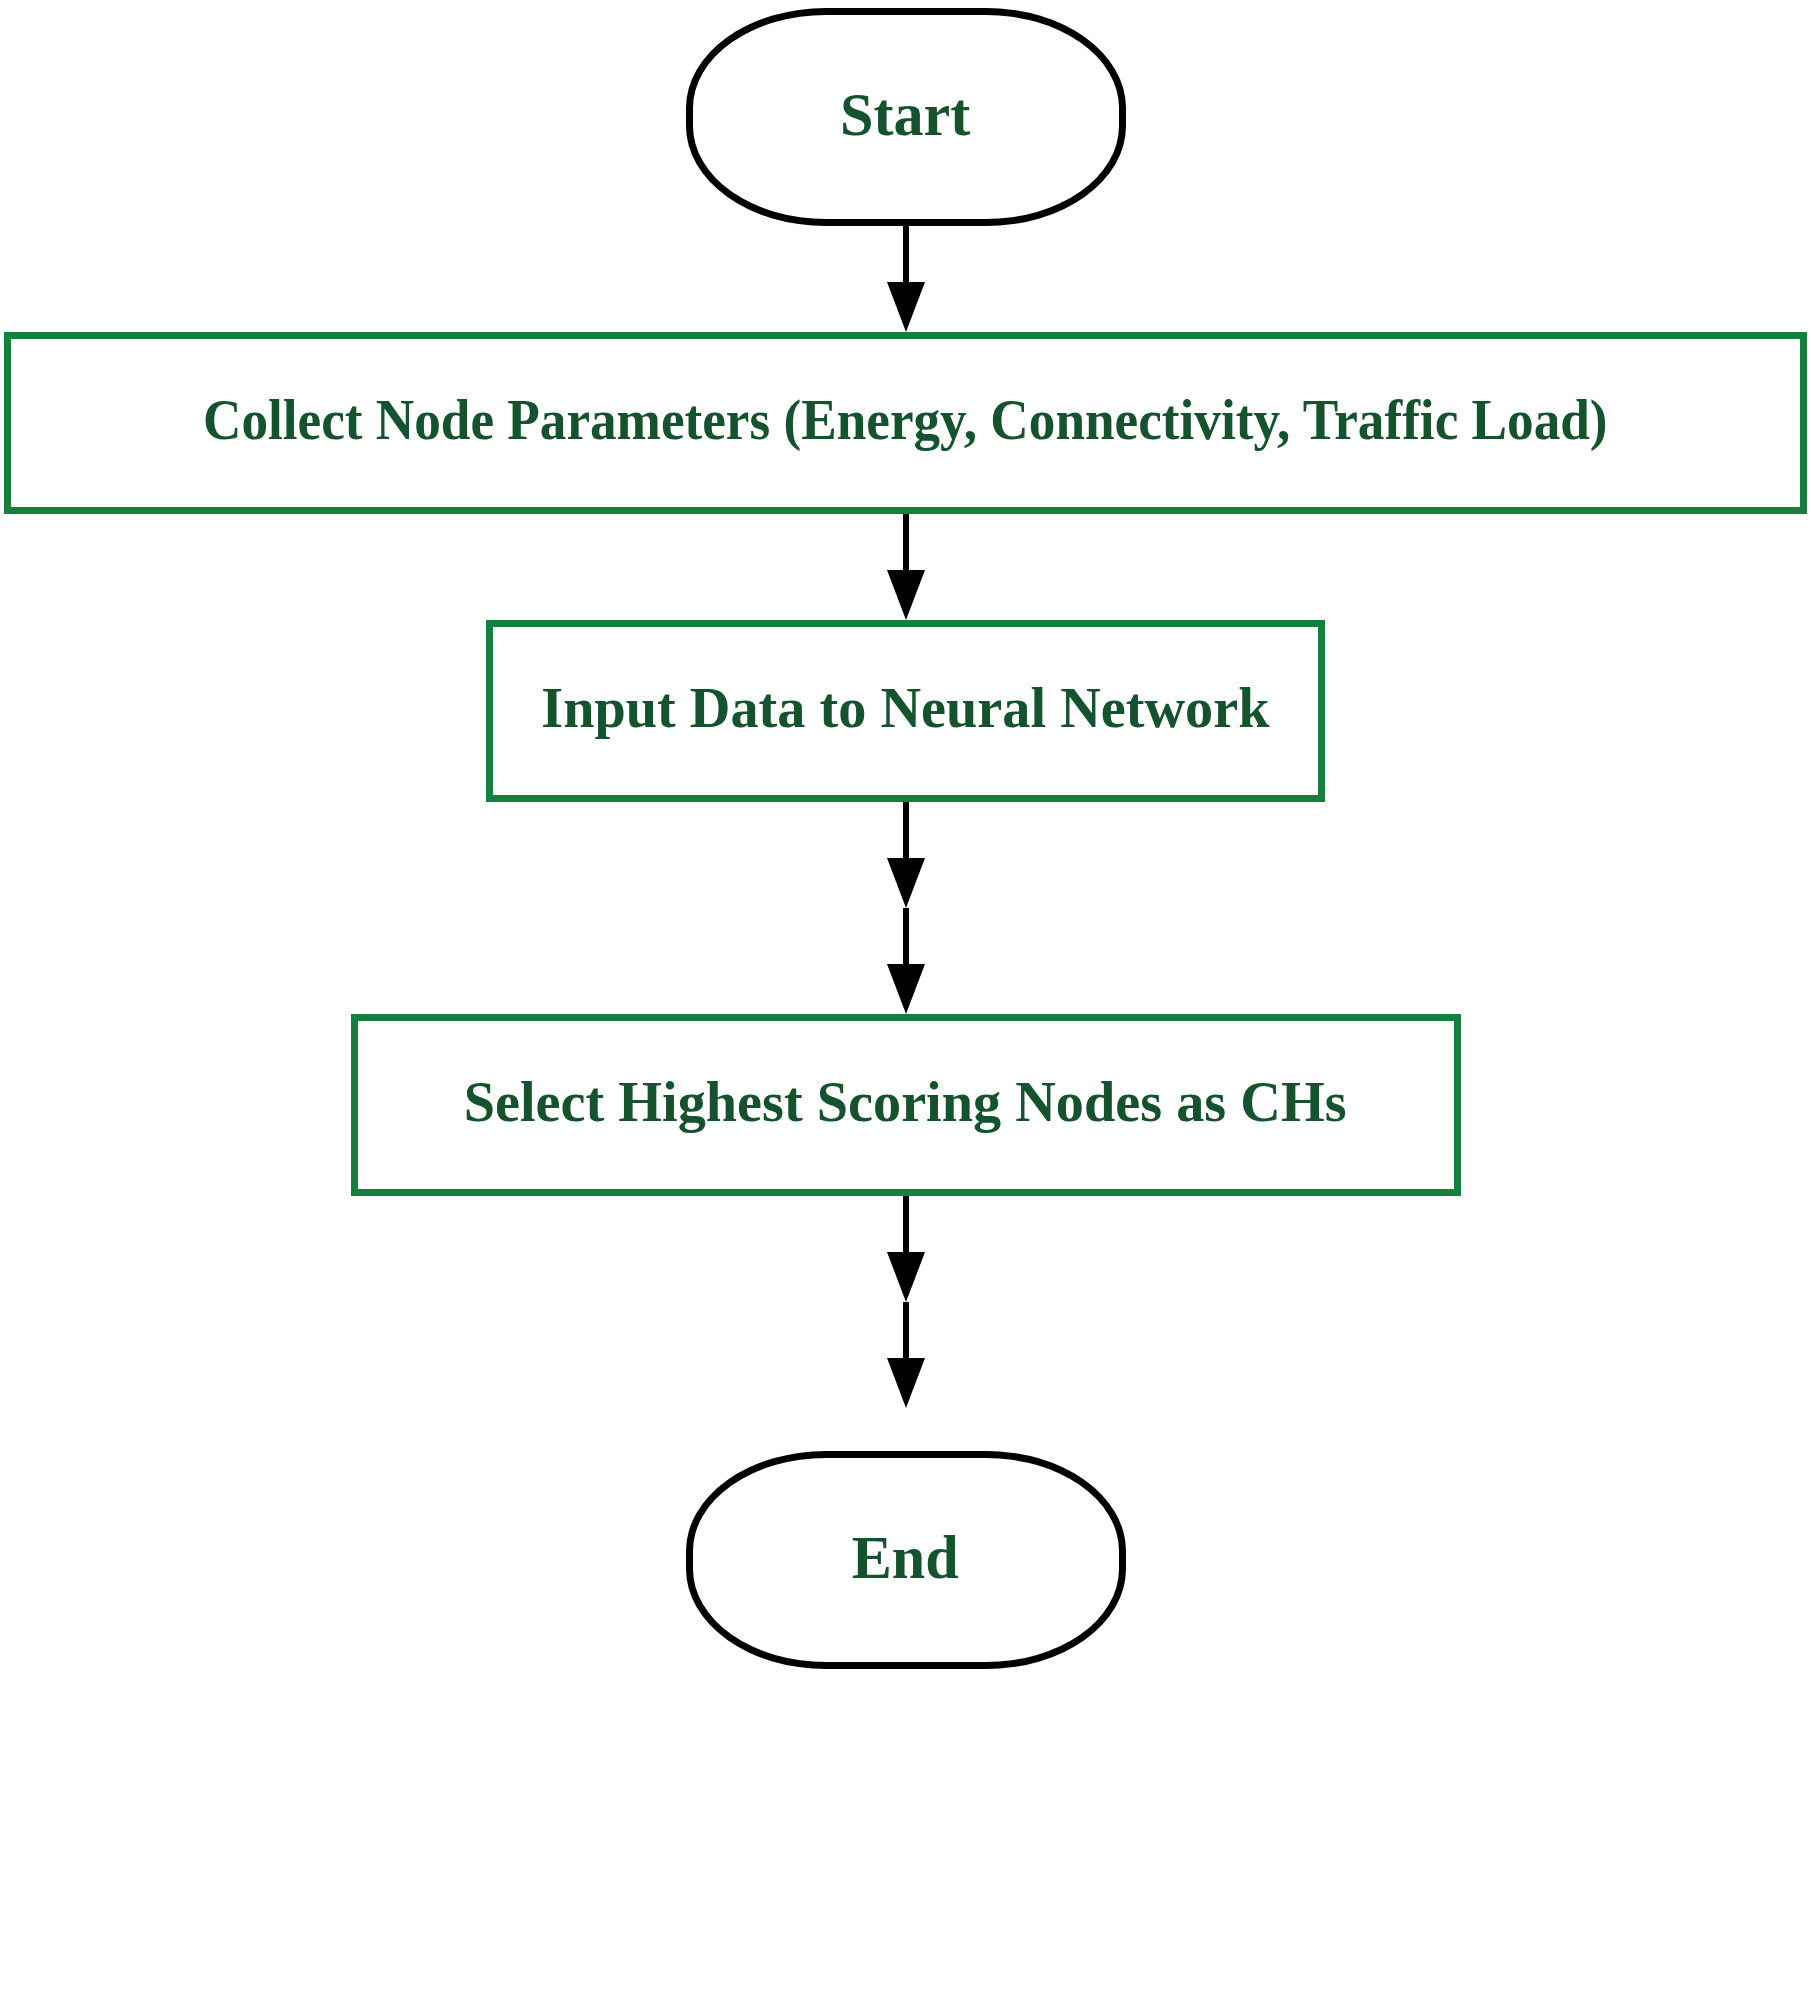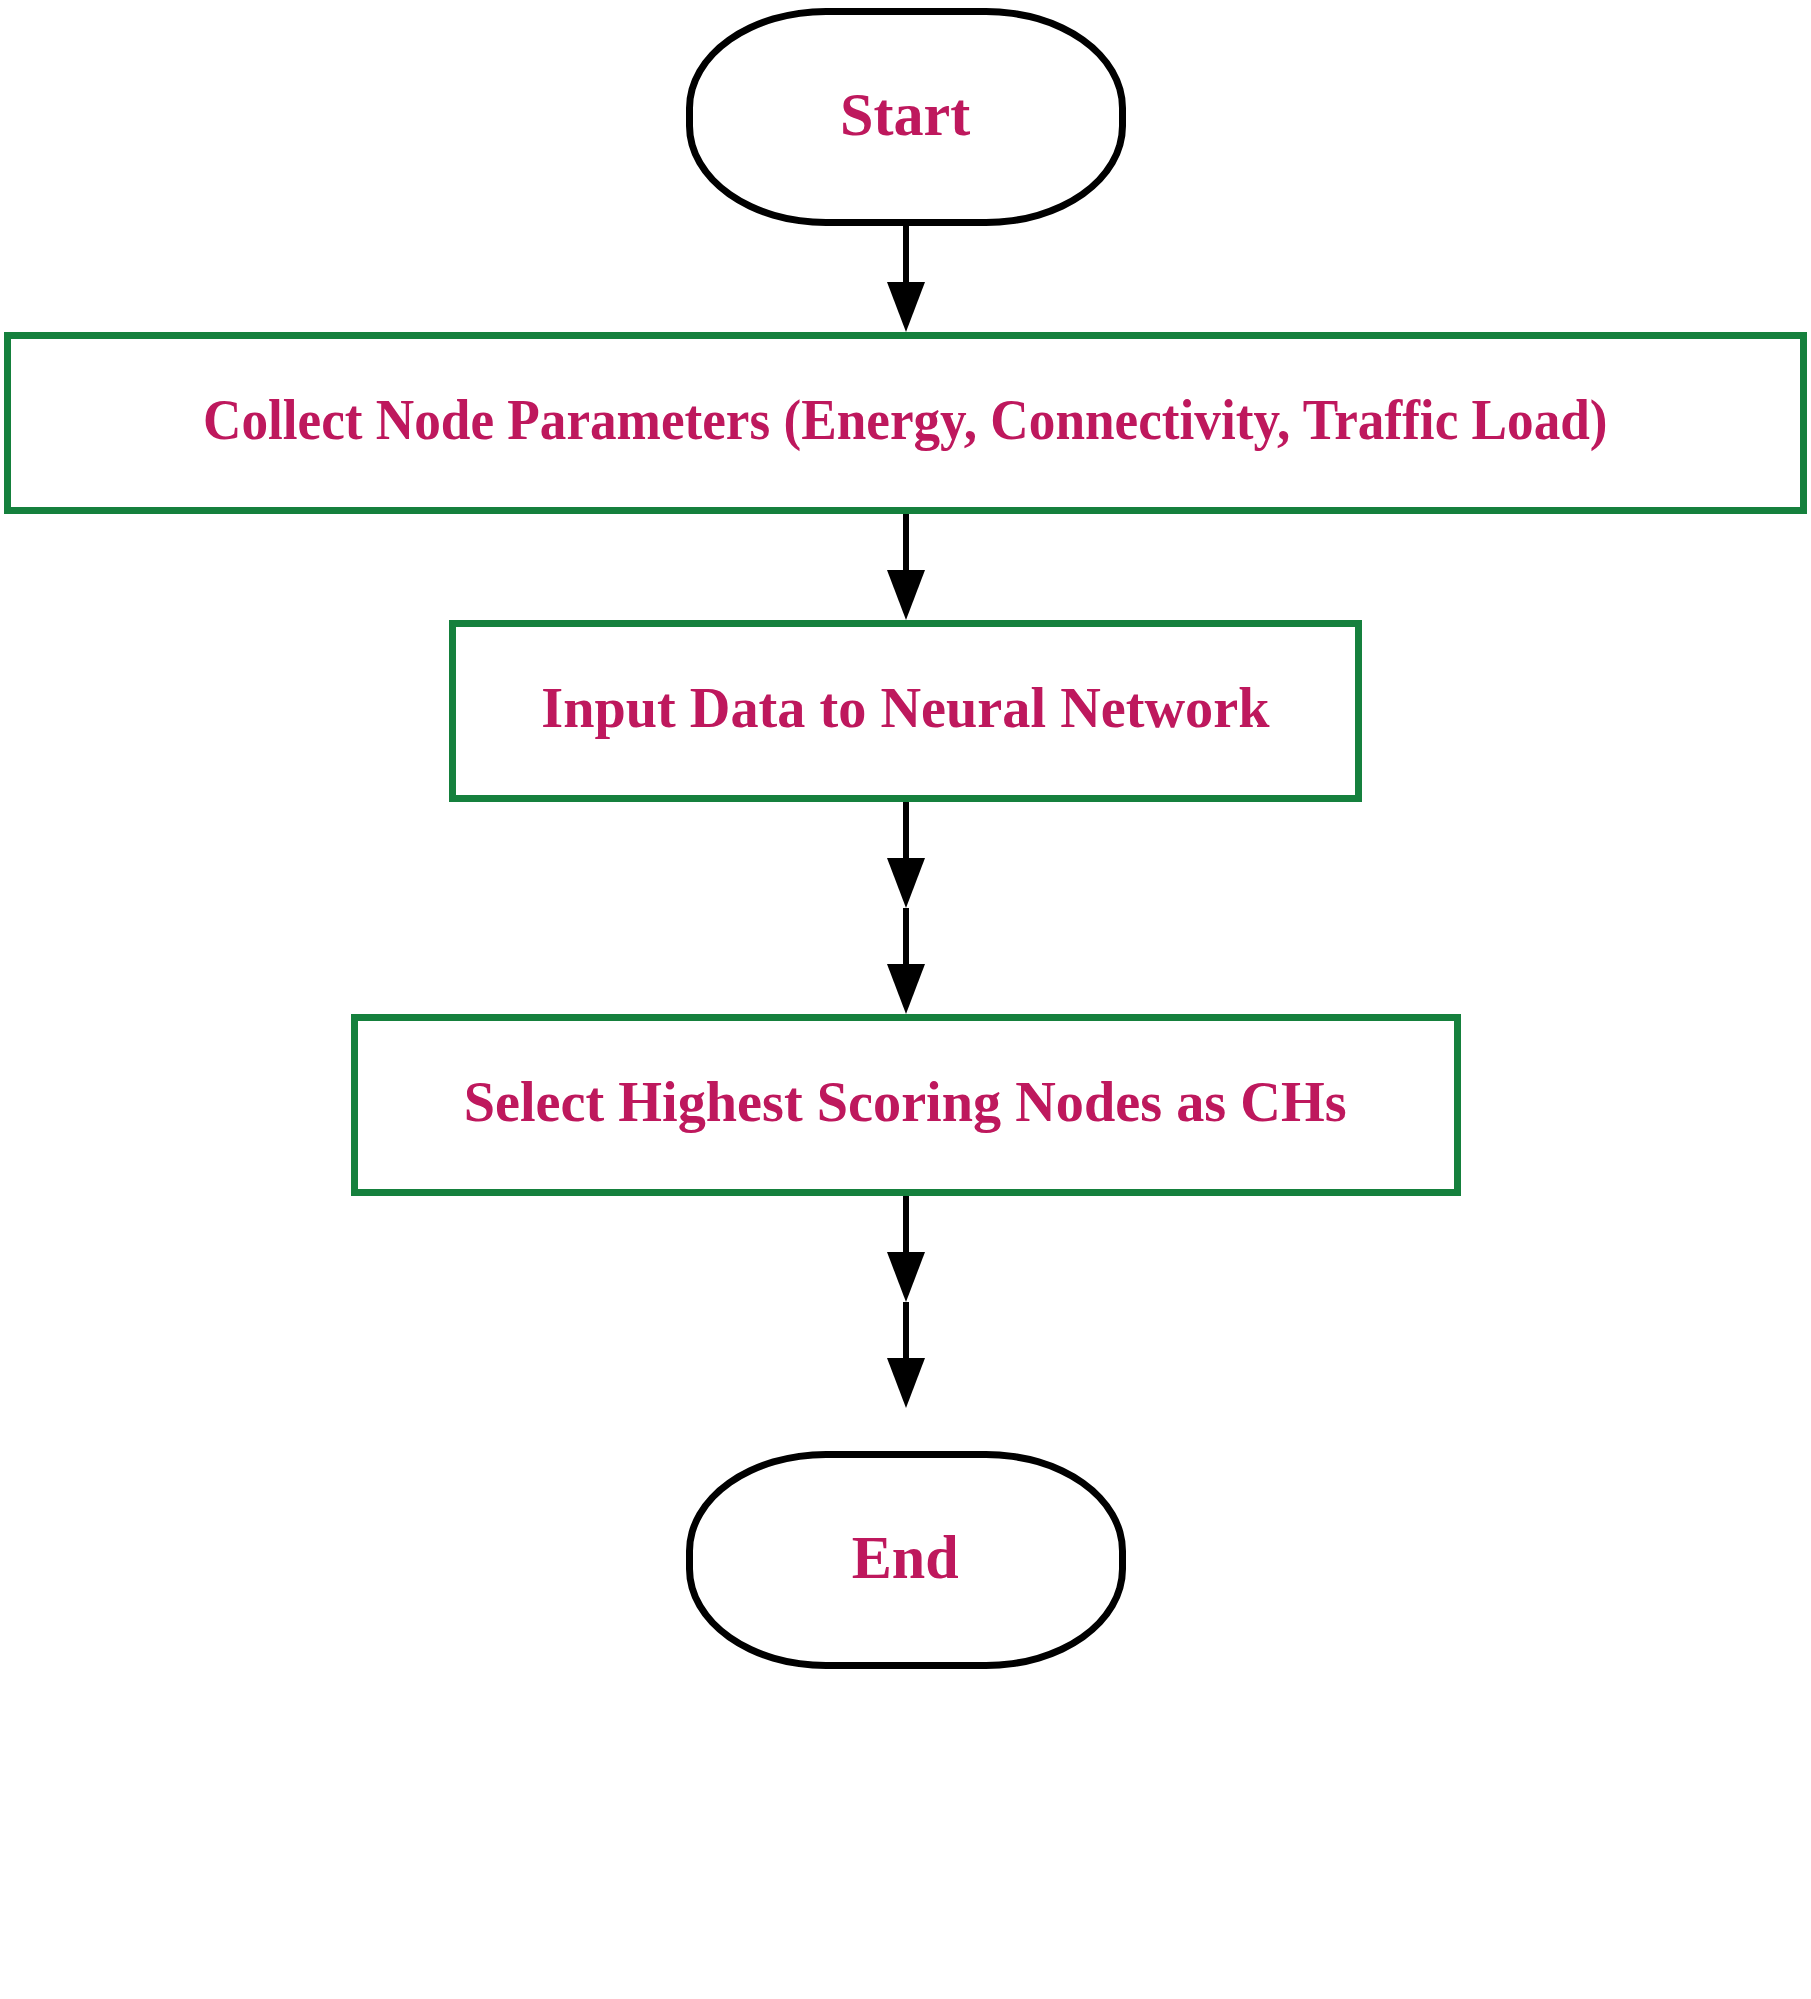--- a/index.html
+++ b/index.html
@@ -11,21 +11,21 @@
     position: relative;
     width: 1811px;
     height: 1999px;
     background: #ffffff;
     display: flex;
     flex-direction: column;
     align-items: center;
     overflow: hidden;
     font-family: "Liberation Serif", "DejaVu Serif", serif;
     font-weight: bold;
-    color: #be185d;
+    color: #14532d;
   }
   .node {
     background: #ffffff;
     display: flex;
     align-items: center;
     justify-content: center;
     box-sizing: border-box;
     flex: 0 0 auto;
   }
   .terminator {
@@ -39,21 +39,21 @@
     margin-top: 8px;
   }
   .process {
     height: 182px;
     border: 7px solid #15803d;
   }
   .process.full {
     width: 1803px;
   }
   .process.mid {
-    width: 913px;
+    width: 839px;
     text-align: right;
   }
   .process.wide {
     width: 1110px;
   }
   .node-label {
     display: inline-block;
     white-space: nowrap;
     transform: scaleX(0.97);
     transform-origin: center;

